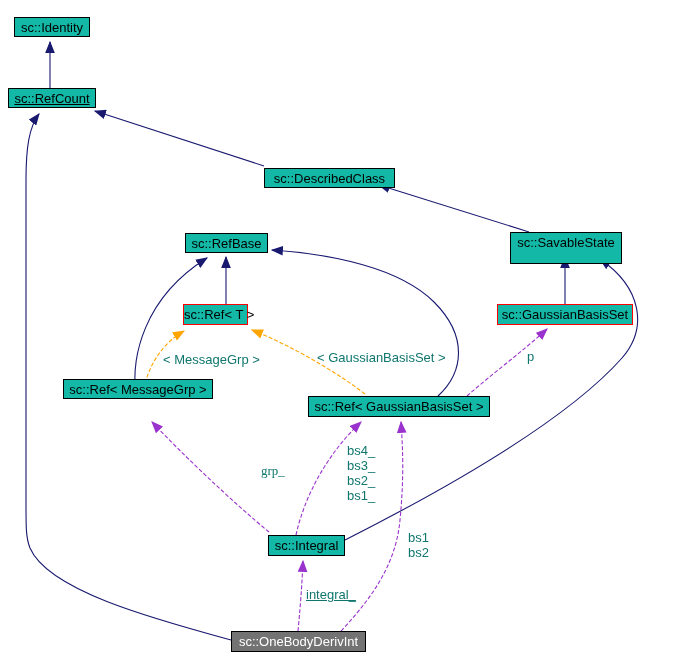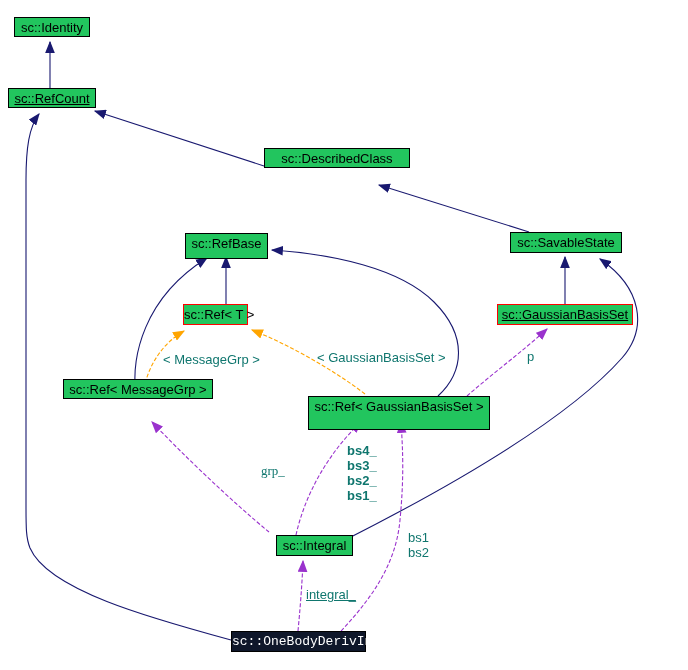--- a/index.html
+++ b/index.html
@@ -23,37 +23,36 @@
     height: 670px;
   }
   .edge {
     fill: none;
     stroke-width: 1.1px;
   }
   .node {
     position: absolute;
     box-sizing: border-box;
     border: 1px solid #000000;
-    background: #22c55e;
+    background: #14b8a6;
     color: #000000;
     font-size: 13px;
     line-height: 18px;
     text-align: center;
     white-space: nowrap;
     padding-top: 1px;
     cursor: pointer;
   }
   .node.red {
     border-color: #ff0000;
   }
   .node.filled {
-    background: #0f172a;
+    background: #737373;
     color: #ffffff;
     border-color: #000000;
-    font-family: Liberation Mono, monospace;
   }
   .edge-label {
     position: absolute;
     font-size: 13px;
     line-height: 15px;
     color: #0f766e;
     white-space: pre;
   }
 </style>
 </head>
@@ -85,36 +84,36 @@
       <path d="M269,532 C236,505 184,456 152,422" class="edge" stroke="#9a32cd" stroke-dasharray="4,2" marker-end="url(#arrow-usage)"></path>
       <path d="M296,535 C305,494 329,452 361,422" class="edge" stroke="#9a32cd" stroke-dasharray="4,2" marker-end="url(#arrow-usage)"></path>
       <path d="M341,631 C372,598 396,564 400,520 C404,478 403,452 401,422" class="edge" stroke="#9a32cd" stroke-dasharray="4,2" marker-end="url(#arrow-usage)"></path>
       <path d="M298,631 C300,610 302,586 303,561" class="edge" stroke="#9a32cd" stroke-dasharray="4,2" marker-end="url(#arrow-usage)"></path>
       <path d="M143,395 C146,369 161,344 184,331" class="edge" stroke="#ffa500" stroke-dasharray="4,2" marker-end="url(#arrow-template)"></path>
       <path d="M365,394 C331,368 287,344 252,330" class="edge" stroke="#ffa500" stroke-dasharray="4,2" marker-end="url(#arrow-template)"></path>
     </svg>
   <div>
       <div class="node" style="left: 14px; top: 17px; width: 76px; height: 20px;">sc::Identity</div>
       <div class="node" style="left: 8px; top: 88px; width: 88px; height: 20px; text-decoration: underline;">sc::RefCount</div>
-      <div class="node" style="left: 264px; top: 148px; width: 146px; height: 20px;">sc::DescribedClass</div>
-      <div class="node" style="left: 185px; top: 233px; width: 83px; height: 26px;">sc::RefBase</div>
-      <div class="node" style="left: 510px; top: 232px; width: 112px; height: 21px;">sc::SavableState</div>
+      <div class="node" style="left: 264px; top: 168px; width: 131px; height: 20px;">sc::DescribedClass</div>
+      <div class="node" style="left: 185px; top: 233px; width: 83px; height: 20px;">sc::RefBase</div>
+      <div class="node" style="left: 510px; top: 232px; width: 112px; height: 32px;">sc::SavableState</div>
       <div class="node red" style="left: 183px; top: 304px; width: 65px; height: 21px;">sc::Ref&lt; T &gt;</div>
-      <div class="node red" style="left: 497px; top: 304px; width: 136px; height: 21px; text-decoration: underline;">sc::GaussianBasisSet</div>
+      <div class="node red" style="left: 497px; top: 304px; width: 136px; height: 21px;">sc::GaussianBasisSet</div>
       <div class="node" style="left: 63px; top: 379px; width: 150px; height: 20px;">sc::Ref&lt; MessageGrp &gt;</div>
-      <div class="node" style="left: 308px; top: 396px; width: 182px; height: 34px;">sc::Ref&lt; GaussianBasisSet &gt;</div>
-      <div class="node" style="left: 268px; top: 535px; width: 77px; height: 21px; margin-left: 8px;">sc::Integral</div>
+      <div class="node" style="left: 308px; top: 396px; width: 182px; height: 21px;">sc::Ref&lt; GaussianBasisSet &gt;</div>
+      <div class="node" style="left: 268px; top: 535px; width: 77px; height: 21px;">sc::Integral</div>
       <div class="node filled" style="left: 231px; top: 631px; width: 135px; height: 21px;">sc::OneBodyDerivInt</div>
     </div>
   <div>
       <div class="edge-label" style="left: 163px; top: 352px;">&lt; MessageGrp &gt;</div>
       <div class="edge-label" style="left: 317px; top: 350px;">&lt; GaussianBasisSet &gt;</div>
       <div class="edge-label" style="left: 527px; top: 349px;">p</div>
       <div class="edge-label" style="left: 261px; top: 463px; font-family: Liberation Serif, serif;">grp_</div>
-      <div class="edge-label" style="left: 347px; top: 443px; font-weight: bold;">bs4_
+      <div class="edge-label" style="left: 347px; top: 443px;">bs4_
 bs3_
 bs2_
 bs1_</div>
       <div class="edge-label" style="left: 408px; top: 530px;">bs1
 bs2</div>
       <div class="edge-label" style="left: 306px; top: 587px; text-decoration: underline;">integral_</div>
     </div>
 </div>
 
 </body></html>

